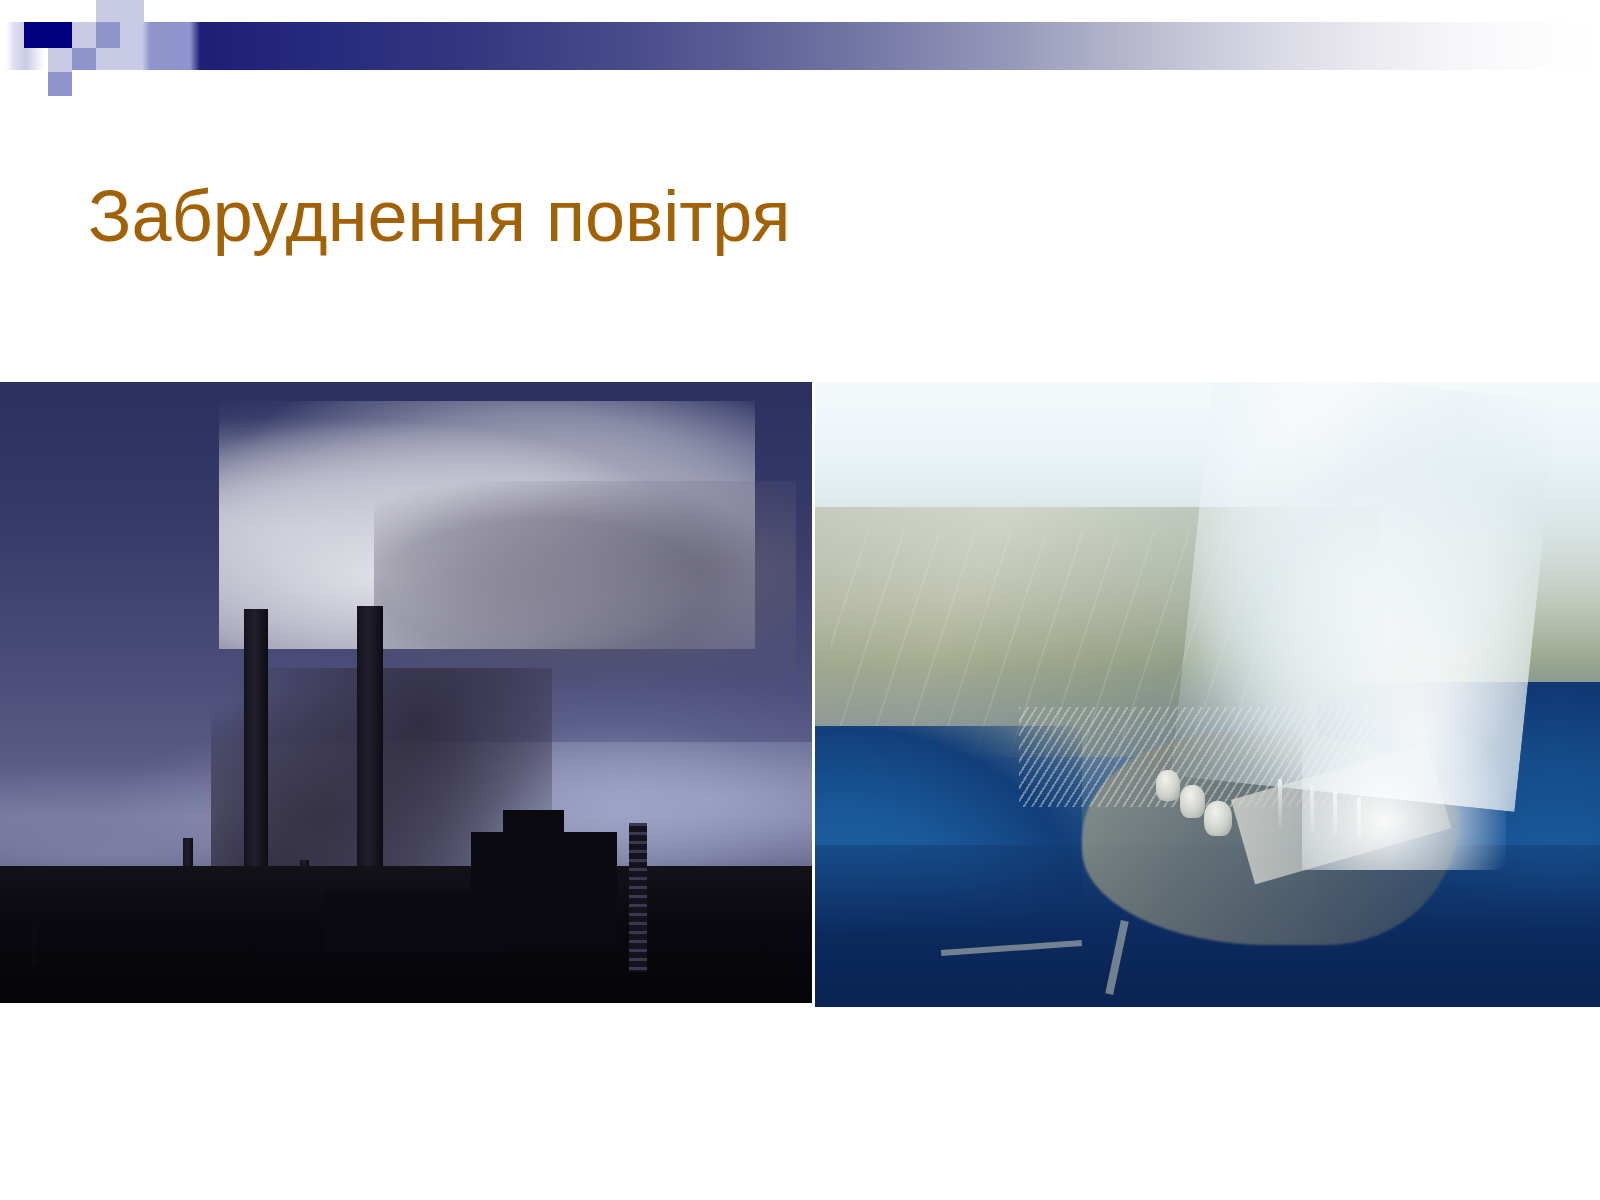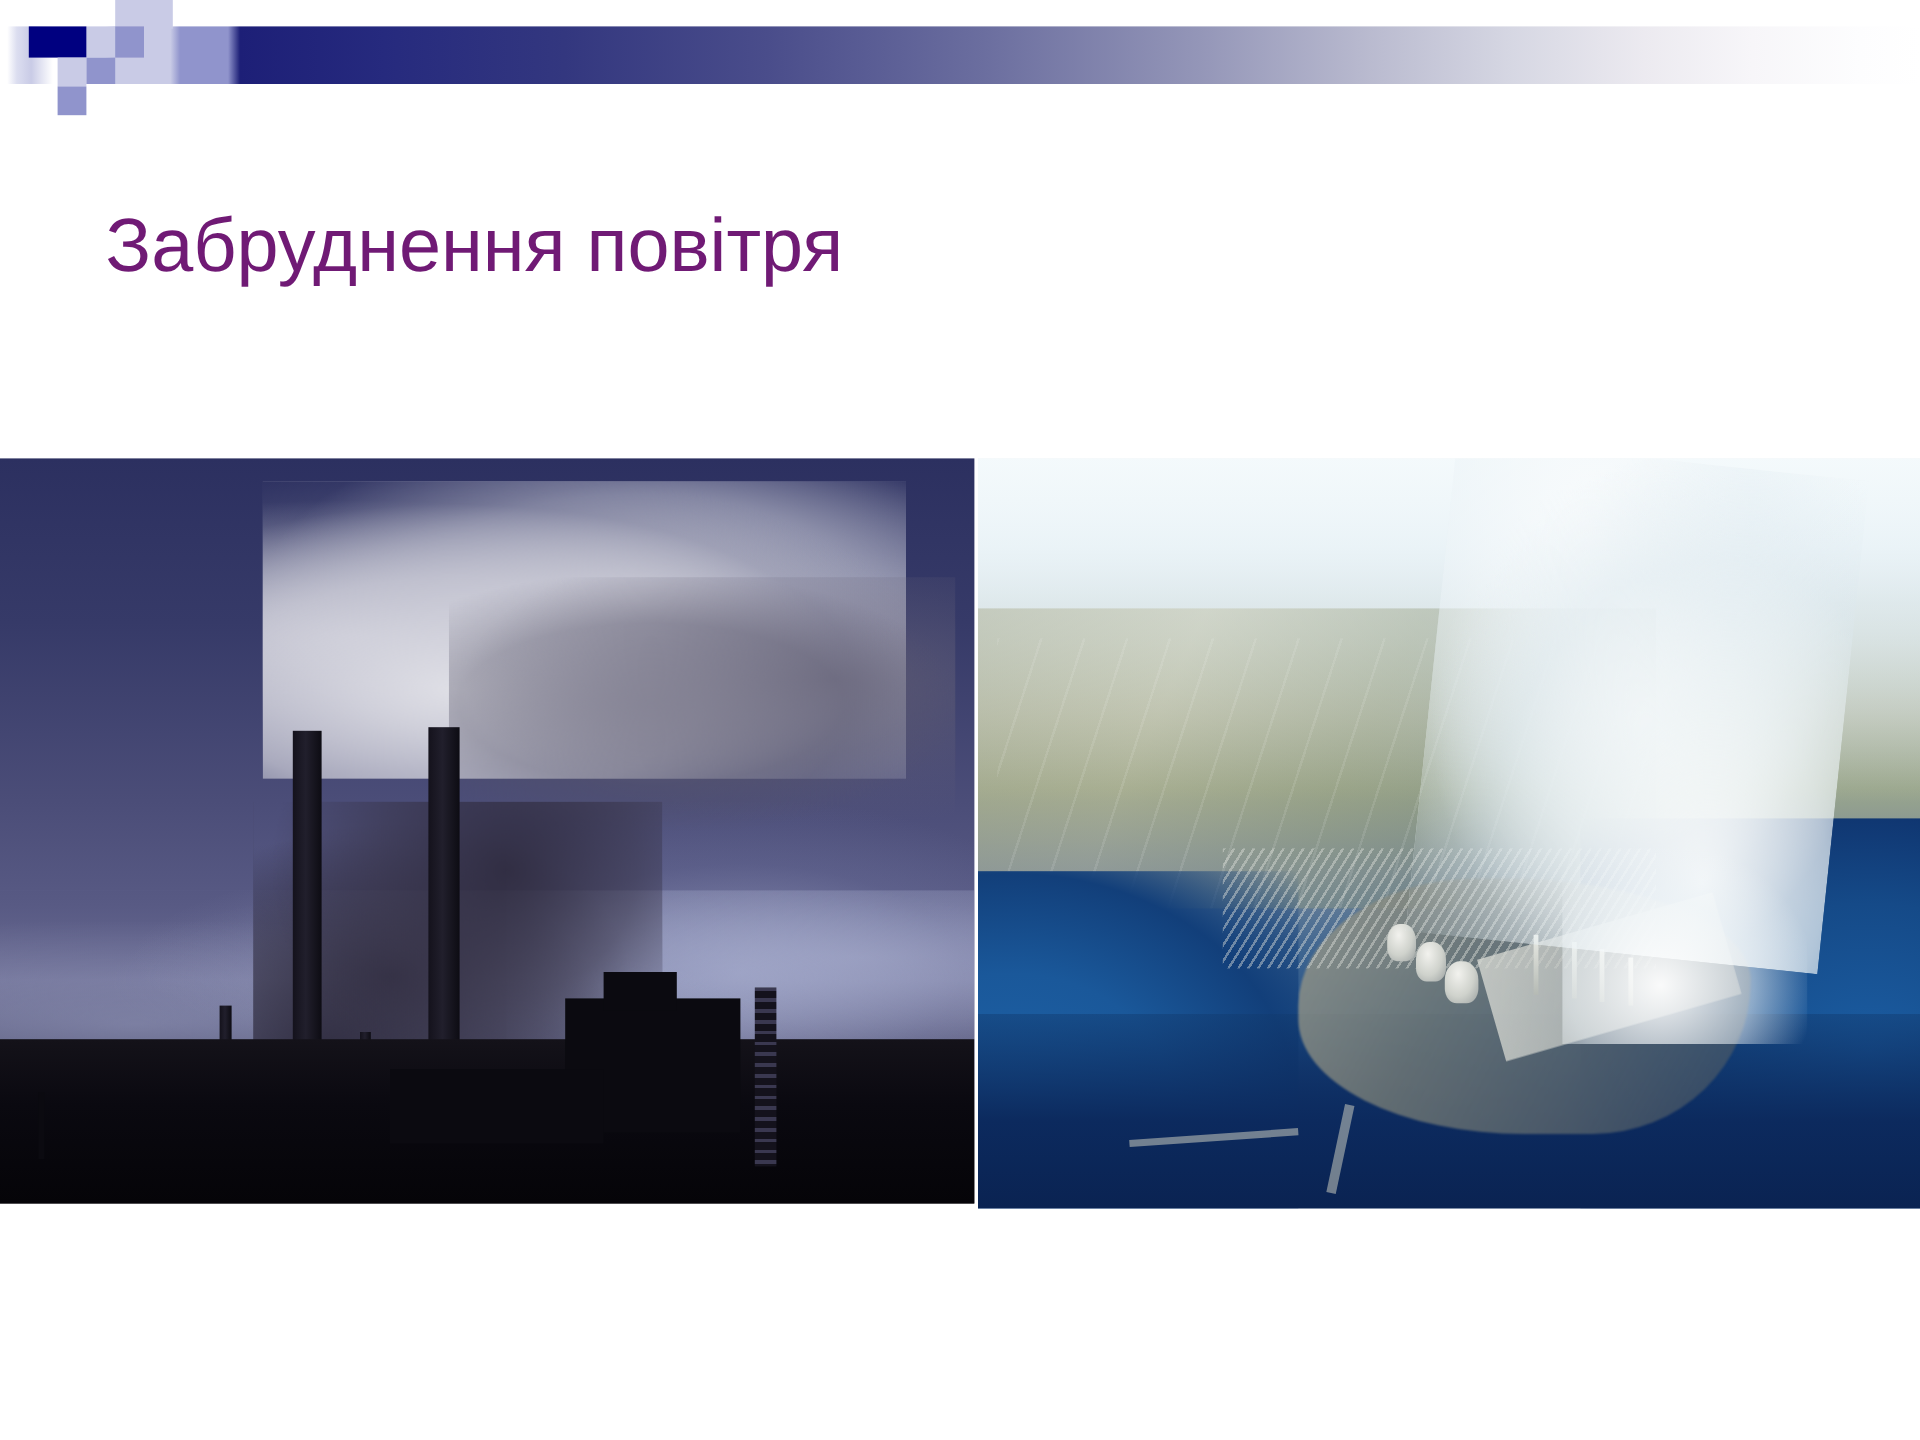--- a/index.html
+++ b/index.html
@@ -46,24 +46,24 @@
         #ffffff 1600px);
   }
   .sq { position: absolute; }
 
   
   #slide-title {
     position: absolute;
     left: 88px;
     top: 128px;
     width: 1420px;
-    font-size: 63px;
+    font-size: 72px;
     line-height: 1.12;
     font-weight: normal;
-    color: #701a75;
+    color: #a16207;
     letter-spacing: 0px;
     white-space: nowrap;
   }
 
   
   #photo-row {
     position: absolute;
     left: 0;
     top: 382px;
     width: 1600px;

